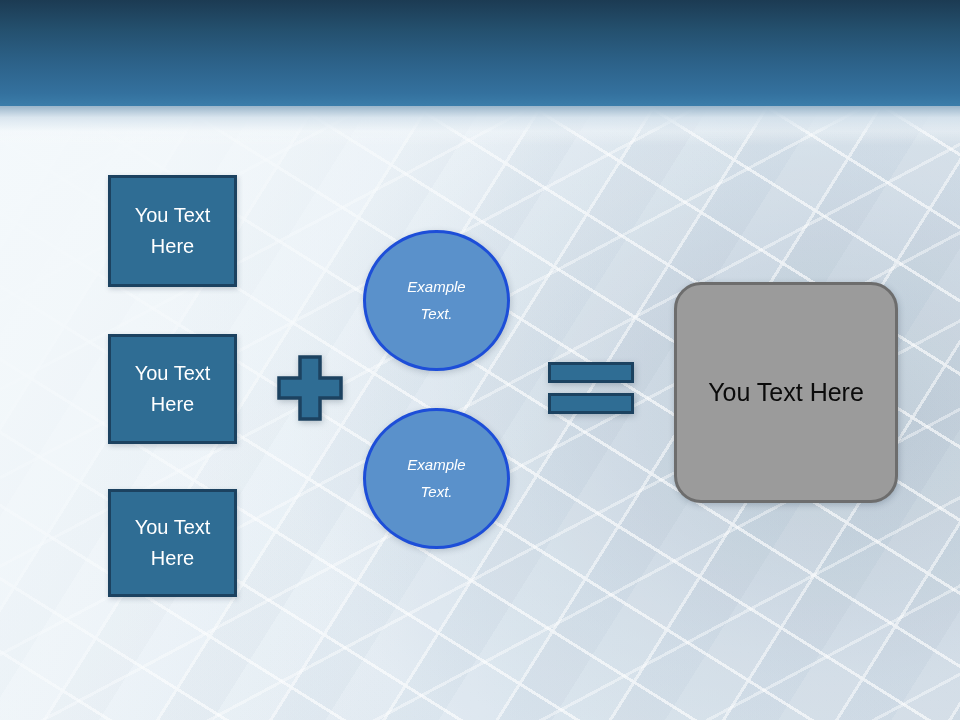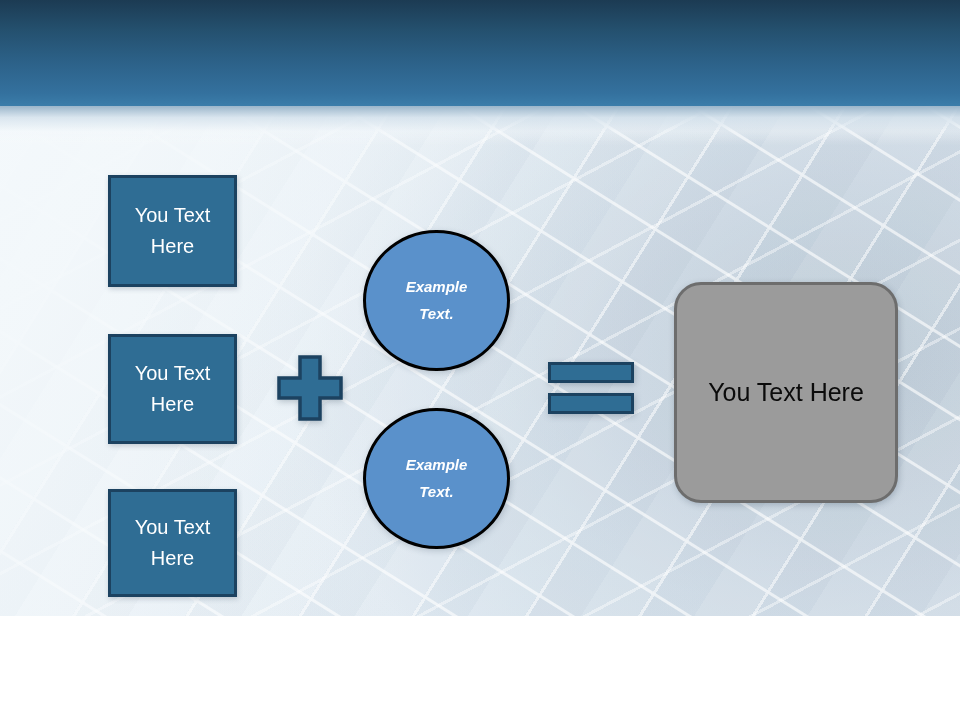--- a/index.html
+++ b/index.html
@@ -7,21 +7,21 @@
     padding: 0;
     background: #ffffff;
   }
   body {
     font-family: "Liberation Sans", sans-serif;
   }
 
   #slide {
     position: relative;
     width: 960px;
-    height: 616px;
+    height: 720px;
     overflow: hidden;
     background: #eef4f8;
   }
 
   
   .bg-base {
     position: absolute;
     inset: 0;
     background:
       radial-gradient(ellipse 900px 700px at 88% 58%, rgba(176,192,206,0.85) 0%, rgba(200,214,226,0.55) 38%, rgba(226,236,244,0.18) 62%, rgba(238,244,248,0) 80%),
@@ -157,29 +157,29 @@
     z-index: 10;
     filter: drop-shadow(1px 2px 3px rgba(40,60,80,0.28));
   }
 
   
   .circle {
     position: absolute;
     width: 147px; height: 141px;
     border-radius: 50%;
     background: #5a91cb;
-    border: 3px solid #000000;
+    border: 3px solid #1d4ed8;
     box-sizing: border-box;
     display: flex;
     align-items: center;
     justify-content: center;
     text-align: center;
     color: #ffffff;
     font-size: 15px;
-    font-weight: bold;
+    font-weight: normal;
     font-style: italic;
     line-height: 1.75;
     z-index: 10;
     box-shadow: 1px 2px 6px rgba(40,60,80,0.22);
   }
   #circle1 { left: 363px; top: 230px; }
   #circle2 { left: 363px; top: 408px; }
 
   
   .equals {

